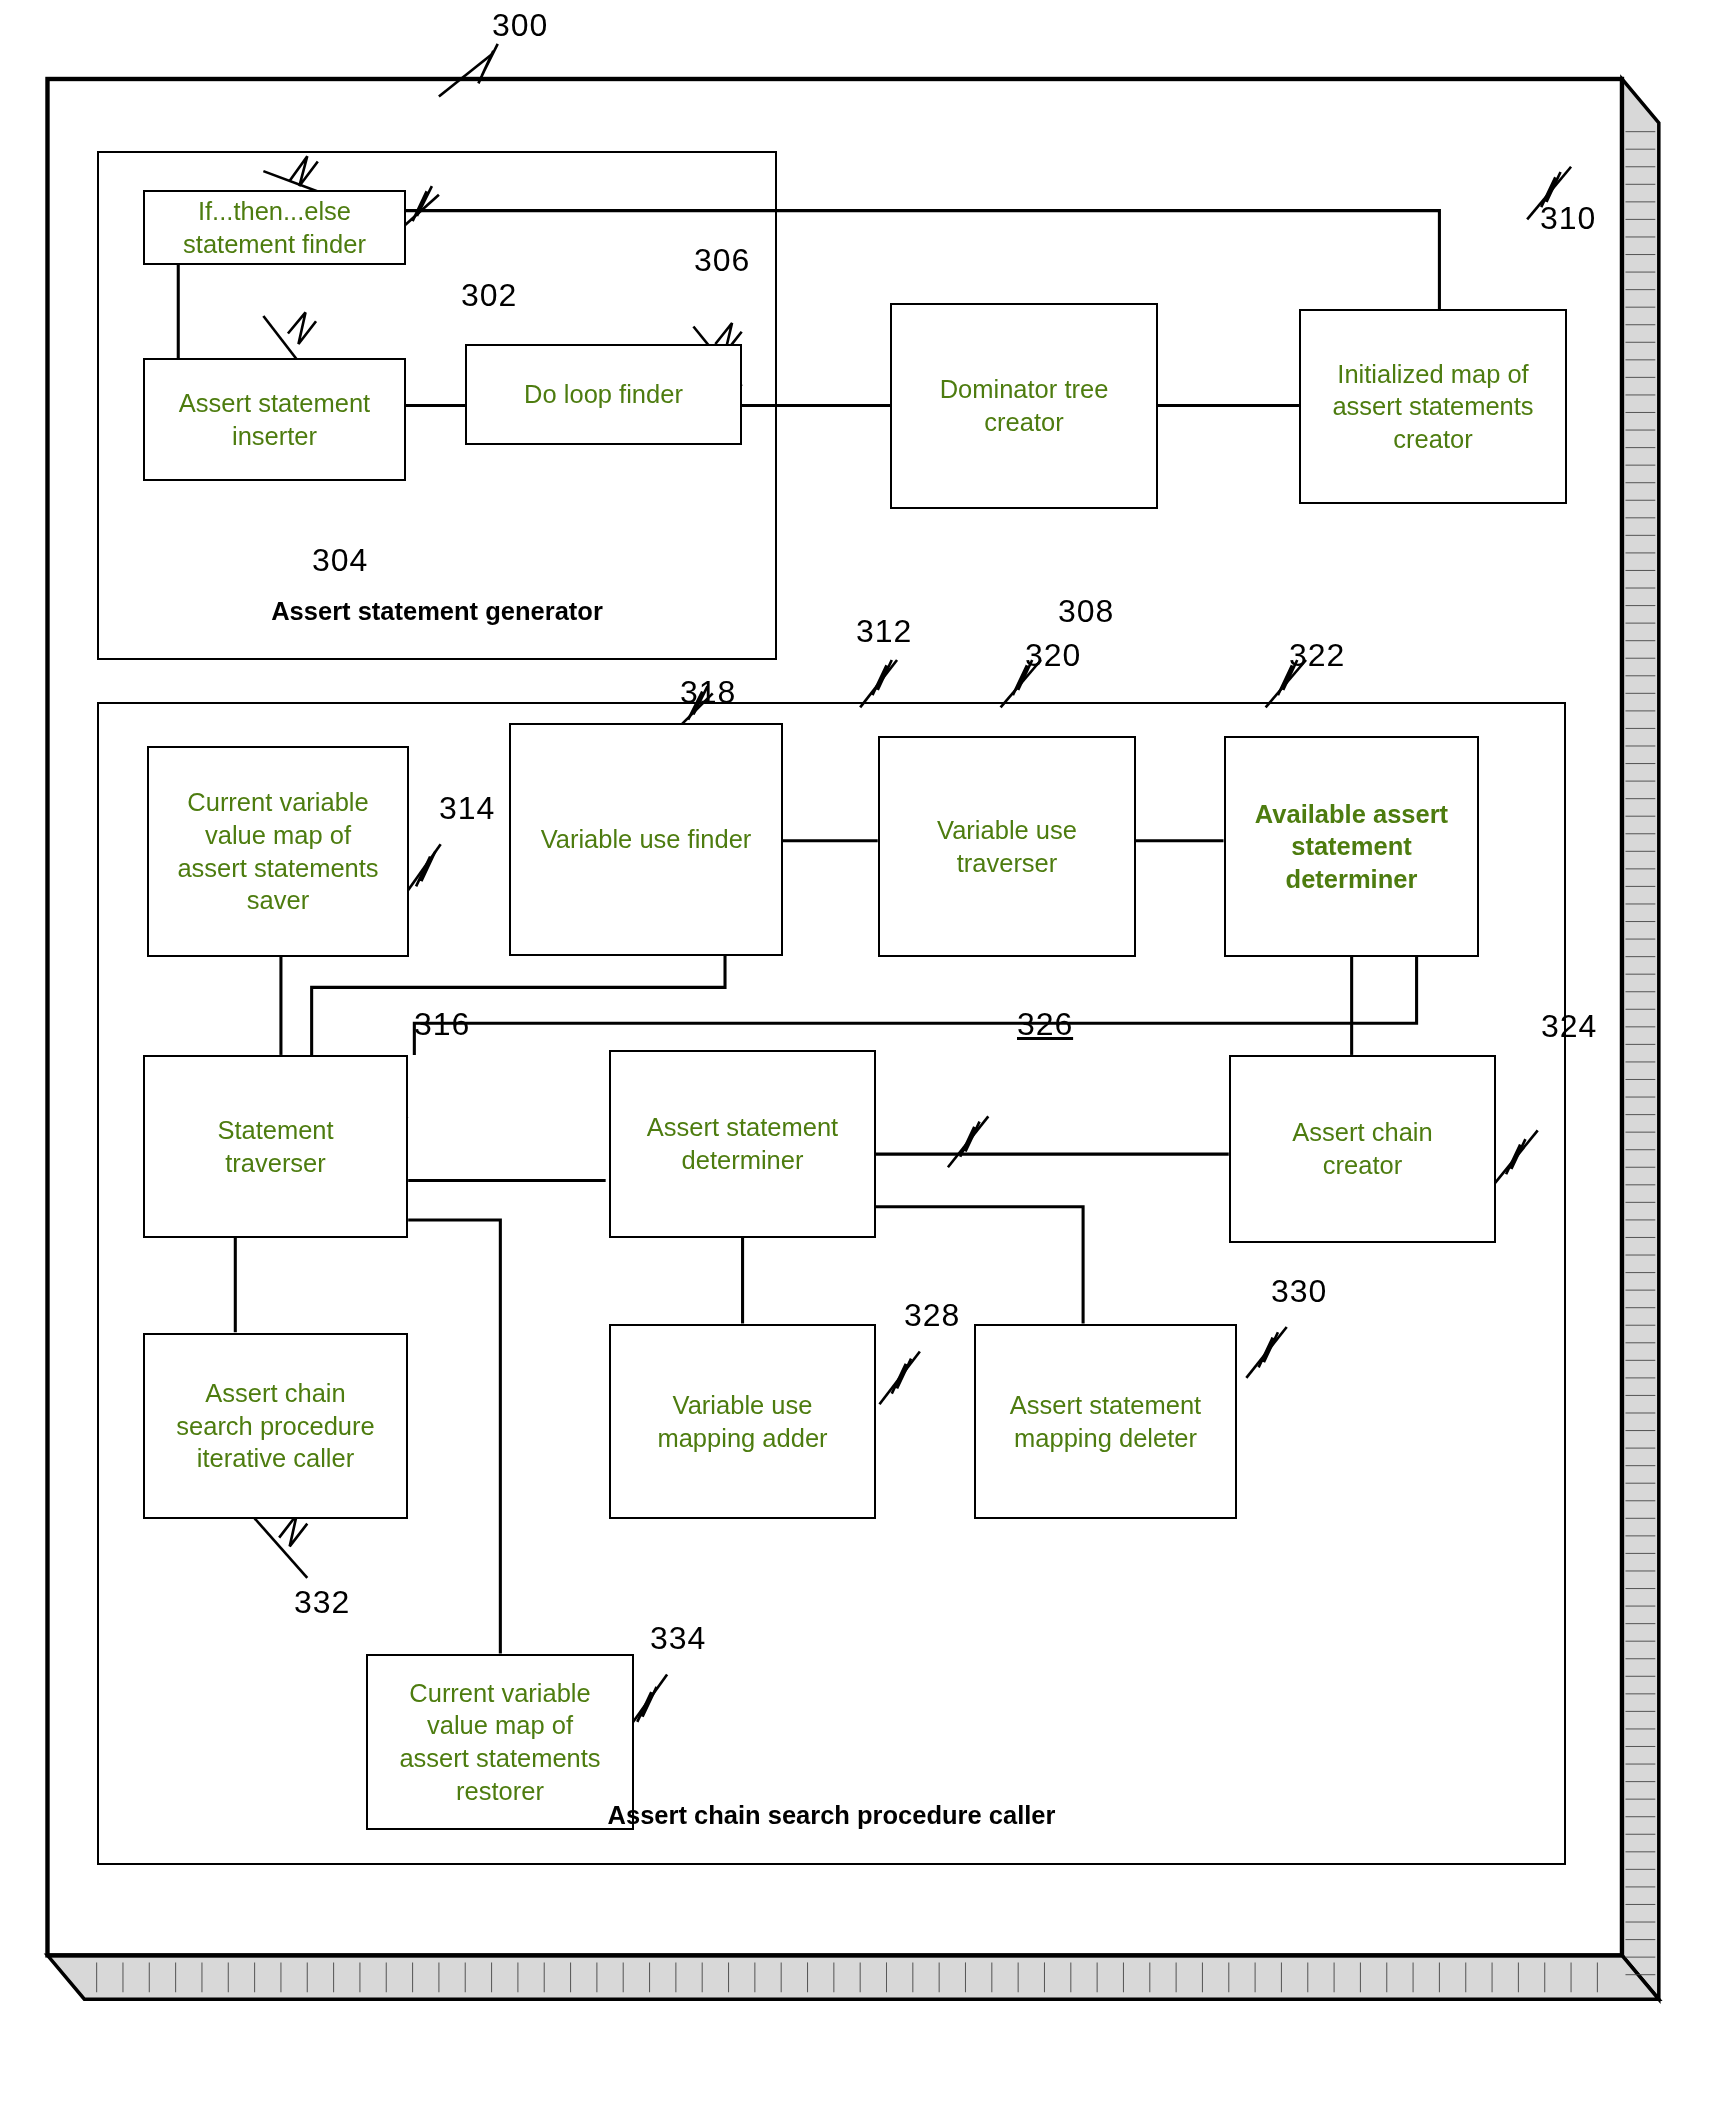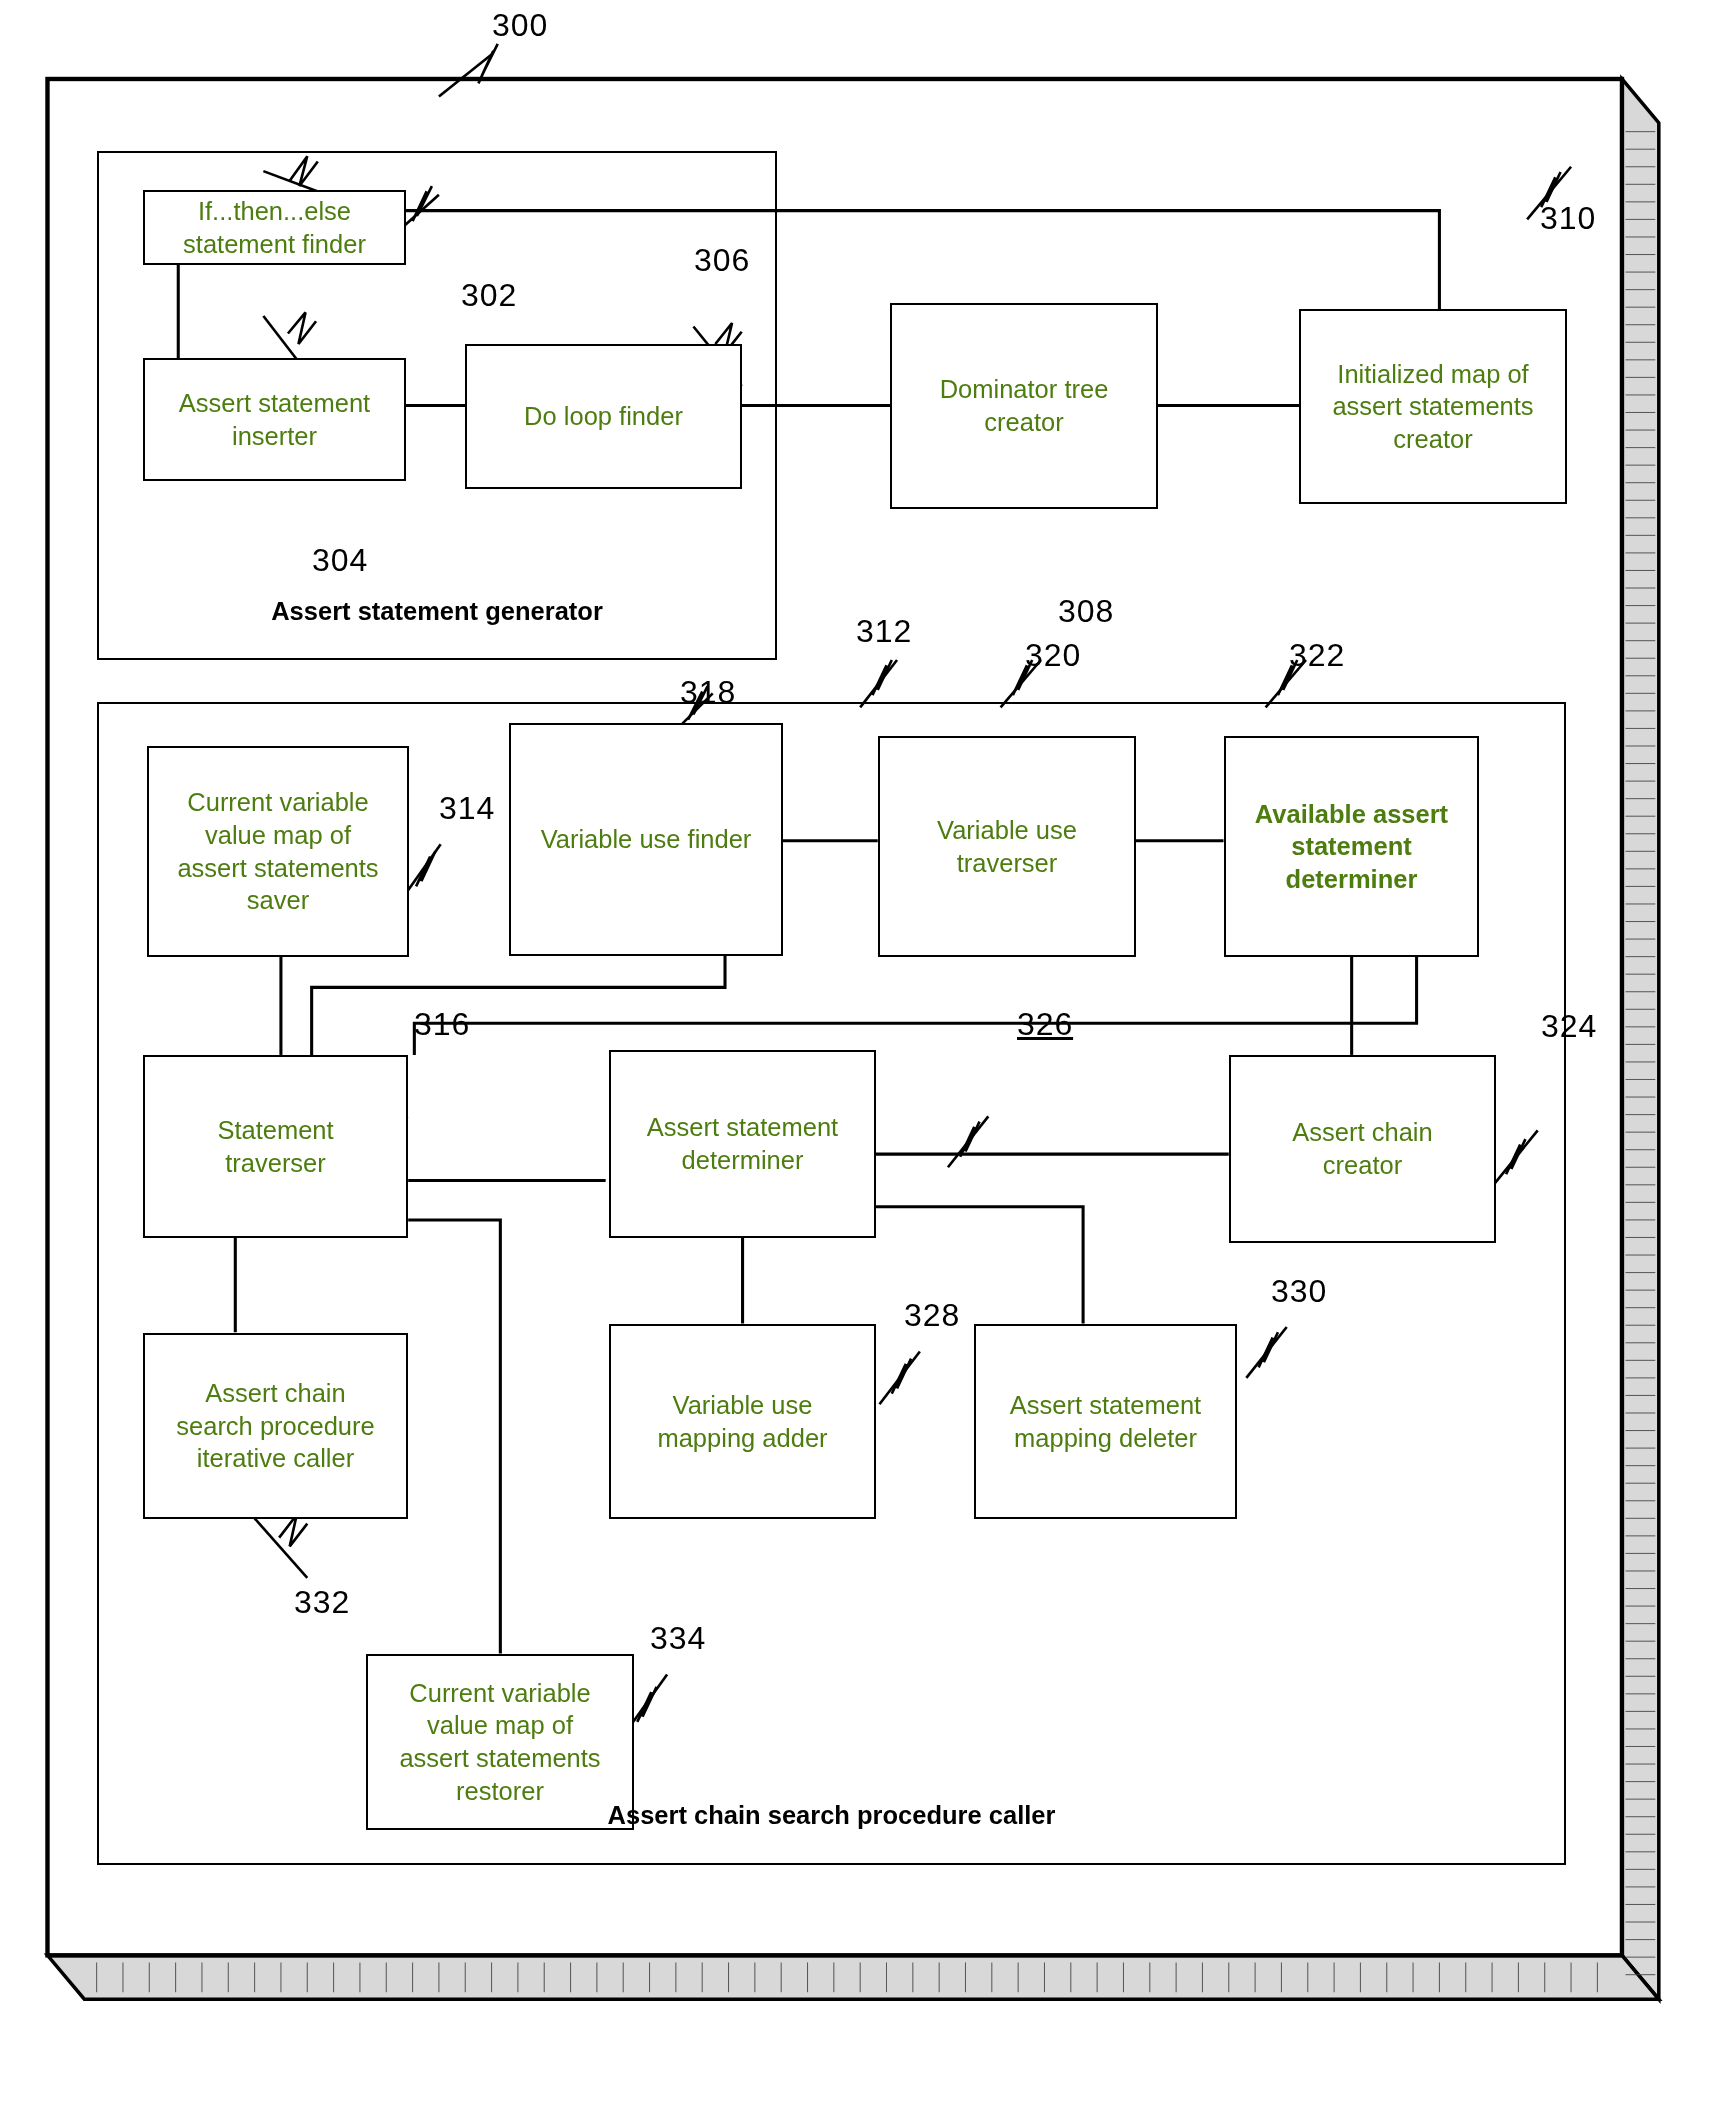--- a/index.html
+++ b/index.html
@@ -348,21 +348,21 @@
   <div class="group-label" style="left:97px; top:1801px; width:1469px;">Assert chain search procedure caller</div>
 
   <div class="node" style="left:143px; top:190px; width:263px; height:75px;">
     <span>If...then...else<br>statement finder</span>
   </div>
 
   <div class="node" style="left:143px; top:358px; width:263px; height:123px;">
     <span>Assert statement<br>inserter</span>
   </div>
 
-  <div class="node" style="left:465px; top:344px; width:277px; height:145px;">
+  <div class="node" style="left:465px; top:344px; width:277px; height:101px;">
     <span>Do loop finder</span>
   </div>
 
   <div class="node" style="left:890px; top:303px; width:268px; height:206px;">
     <span>Dominator tree<br>creator</span>
   </div>
 
   <div class="node" style="left:1299px; top:309px; width:268px; height:195px;">
     <span>Initialized map of<br>assert statements<br>creator</span>
   </div>

